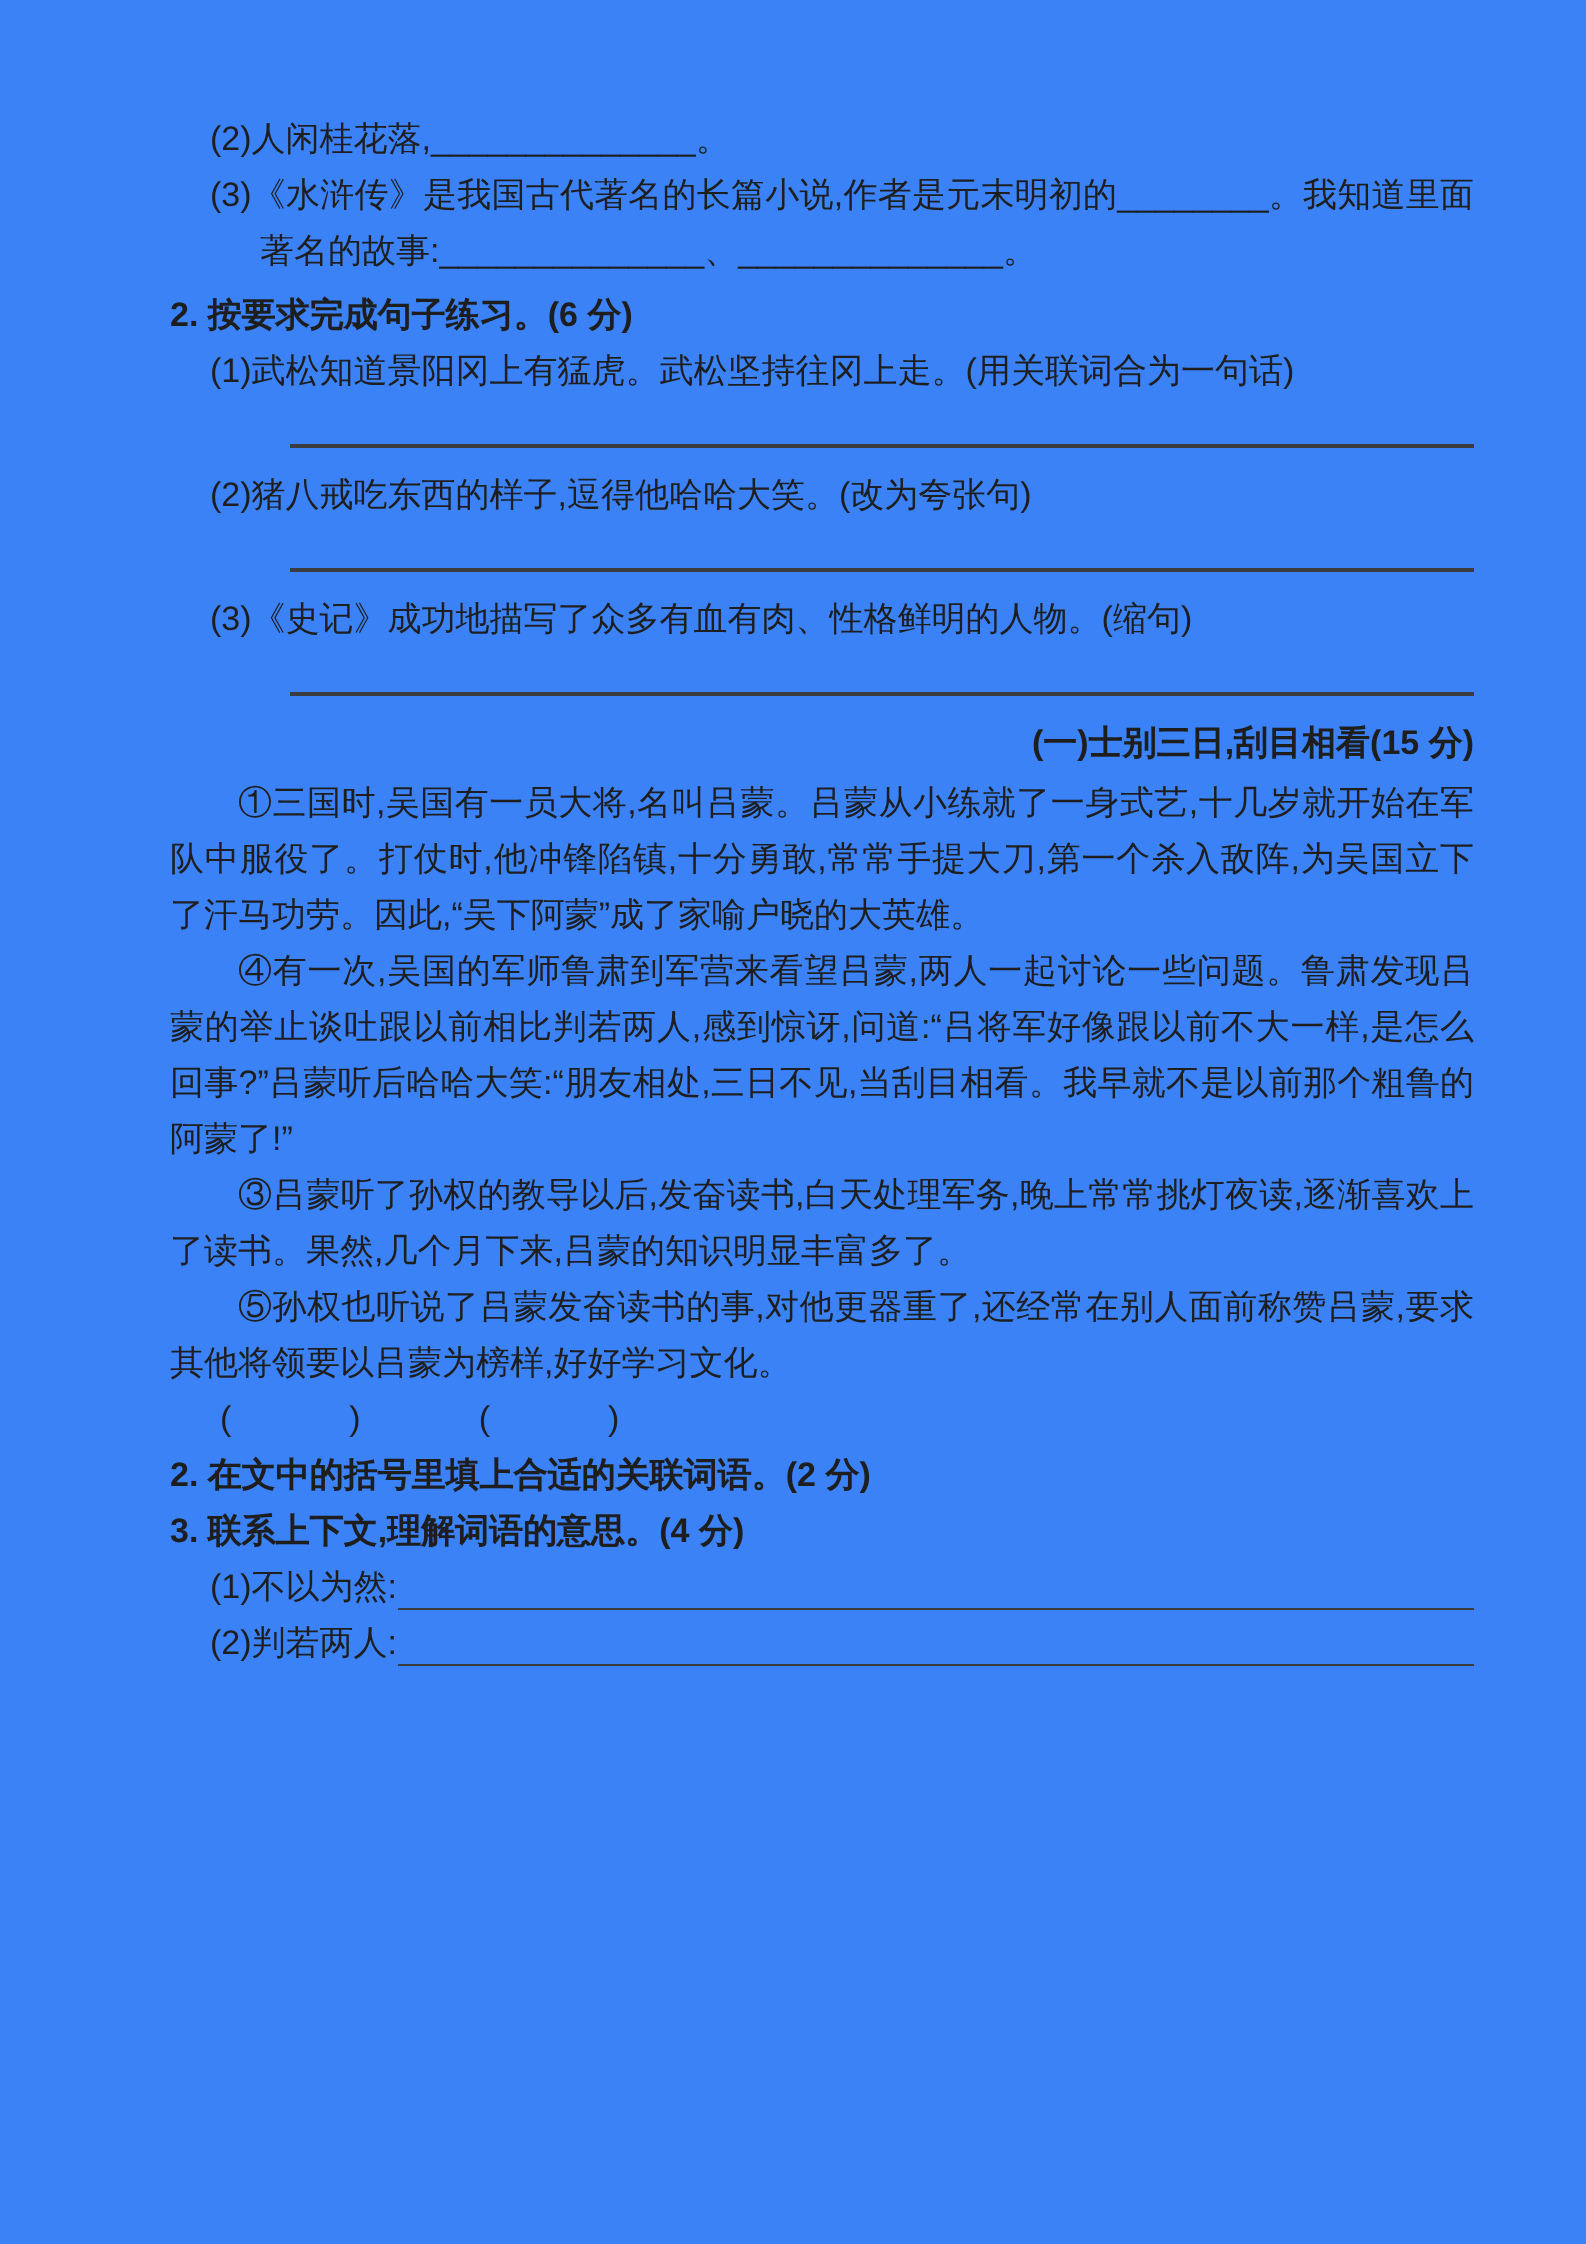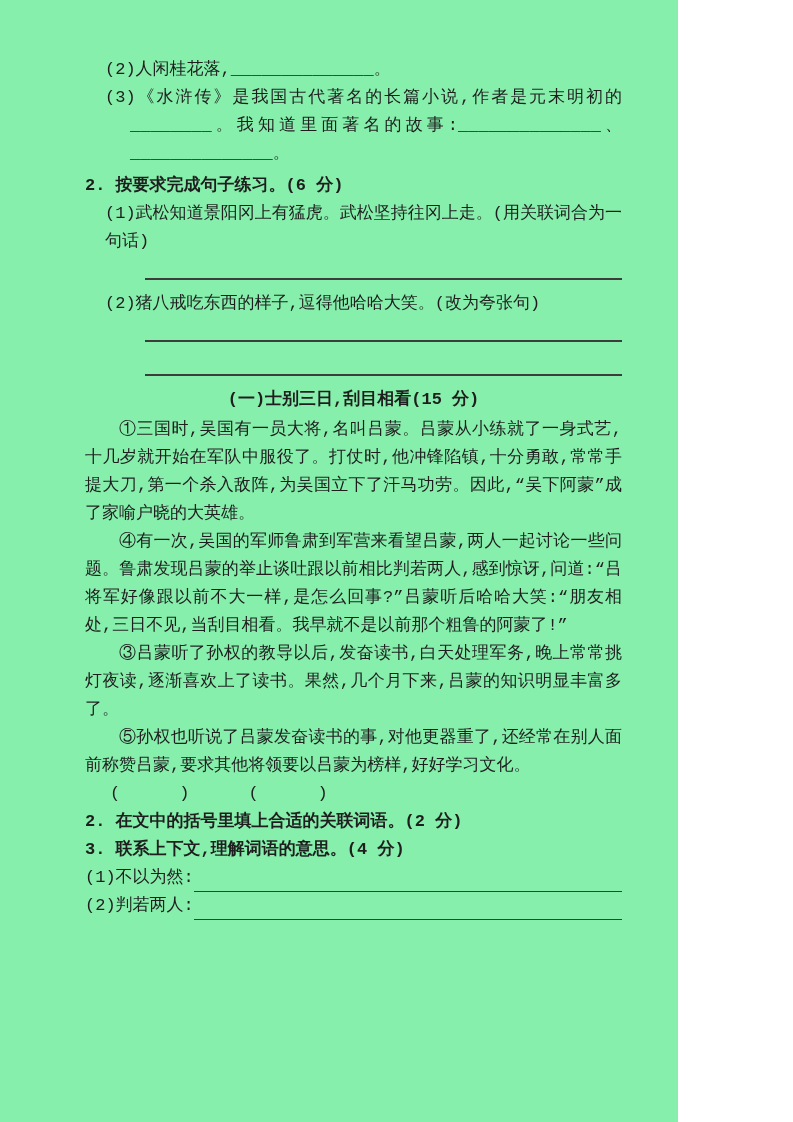--- a/index.html
+++ b/index.html
@@ -2,25 +2,25 @@
 <html><head>
 <meta charset="utf-8">
 <style>
   html, body {
     margin: 0;
     padding: 0;
     background: #ffffff;
   }
   .page {
     position: relative;
-    width: 678px;
+    width: 793px;
     height: 1122px;
-    background: #86efac;
+    background: #3b82f6;
     overflow: hidden;
-    font-family: Liberation Mono, monospace;
+    font-family: Liberation Sans, sans-serif;
     color: #1e1e1e;
   }
   .content {
     padding: 56px 56px 0 85px;
     font-size: 17px;
     line-height: 28px;
     text-align: justify;
   }
   .sub-item {
     margin-left: 20px; 
@@ -37,37 +37,38 @@
     height: 22px;
     margin: 0 0 10px 60px;
     border-bottom: 2px solid #3c3c3c;
   }
   .section-heading {
     margin-top: 6px;
     margin-left: -18px;
     font-weight: bold;
   }
   .passage-title {
-    text-align: center;
+    text-align: right;
     font-weight: bold;
     margin: 2px 0;
   }
   .para {
     text-indent: 2em;
   }
   .q-num {
     font-weight: bold;
   }
   .brackets-row {
     margin-left: 25px;
     letter-spacing: 2px;
   }
   .fill-row {
     display: flex;
-    align-items: flex-end;
+    align-items: center;
+    margin-left: 20px;
   }
   .fill-row .label {
     white-space: nowrap;
   }
   .fill-line {
     flex: 1;
     border-bottom: 1.5px solid #3c3c3c;
     height: 20px;
   }
   .footer {
@@ -87,20 +88,21 @@
   <div class="content">
 
     <div class="sub-item">(2)人闲桂花落,______________。</div>
     <div class="hang">(3)《水浒传》是我国古代著名的长篇小说,作者是元末明初的________。我知道里面著名的故事:______________、______________。</div>
 
     <div class="q-heading">2. 按要求完成句子练习。(6 分)</div>
     <div class="sub-item">(1)武松知道景阳冈上有猛虎。武松坚持往冈上走。(用关联词合为一句话)</div>
     <div class="answer-line"></div>
     <div class="sub-item">(2)猪八戒吃东西的样子,逗得他哈哈大笑。(改为夸张句)</div>
     <div class="answer-line"></div>
+    <div class="sub-item">(3)《史记》成功地描写了众多有血有肉、性格鲜明的人物。(缩句)</div>
     <div class="answer-line"></div>
 
     <div class="passage-title">(一)士别三日,刮目相看(15 分)</div>
 
     <div class="para">①三国时,吴国有一员大将,名叫吕蒙。吕蒙从小练就了一身式艺,十几岁就开始在军队中服役了。打仗时,他冲锋陷镇,十分勇敢,常常手提大刀,第一个杀入敌阵,为吴国立下了汗马功劳。因此,“吴下阿蒙”成了家喻户晓的大英雄。</div>
     <div class="para">④有一次,吴国的军师鲁肃到军营来看望吕蒙,两人一起讨论一些问题。鲁肃发现吕蒙的举止谈吐跟以前相比判若两人,感到惊讶,问道:“吕将军好像跟以前不大一样,是怎么回事?”吕蒙听后哈哈大笑:“朋友相处,三日不见,当刮目相看。我早就不是以前那个粗鲁的阿蒙了!”</div>
     <div class="para">③吕蒙听了孙权的教导以后,发奋读书,白天处理军务,晚上常常挑灯夜读,逐渐喜欢上了读书。果然,几个月下来,吕蒙的知识明显丰富多了。</div>
     <div class="para">⑤孙权也听说了吕蒙发奋读书的事,对他更器重了,还经常在别人面前称赞吕蒙,要求其他将领要以吕蒙为榜样,好好学习文化。</div>
 
     <div class="brackets-row">(　　　)　　　(　　　)</div>

